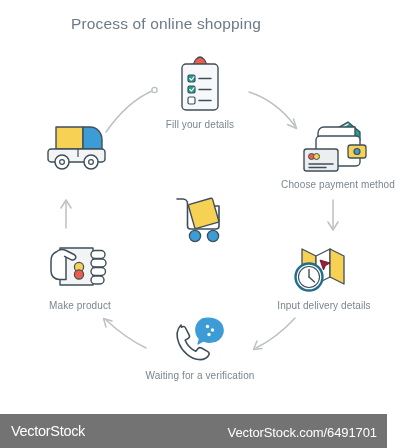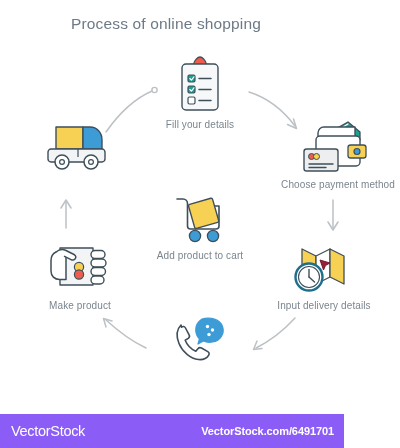--- a/index.html
+++ b/index.html
@@ -71,42 +71,41 @@
     left: 0; top: 0;
     width: 400px;
     height: 414px;
     pointer-events: none;
   }
 
   #footer-bar {
     position: absolute;
     left: 0;
     top: 414px;
-    width: 344px;
+    width: 387px;
     height: 34px;
-    background: #8b5cf6;
+    background: #737373;
   }
   #footer-brand {
     position: absolute;
     left: 11px;
     top: 9px;
     color: #ffffff;
     font-size: 14.5px;
     font-family: "Liberation Sans", sans-serif;
     letter-spacing: -0.3px;
   }
   #footer-url {
     position: absolute;
     right: 10px;
     top: 11px;
     color: #ffffff;
-    font-size: 11px;
+    font-size: 13px;
     font-family: "Liberation Sans", sans-serif;
     letter-spacing: -0.1px;
-    font-weight: bold;
   }
 </style>
 </head>
 <body>
 
 <div id="infographic">
 
   <div id="page-title">Process of online shopping</div>
 
   <svg id="arrows" viewBox="0 0 400 414" xmlns="http://www.w3.org/2000/svg">
@@ -230,20 +229,21 @@
       <path d="M62,14 C70.5,11.5 80,14.5 82.5,21.5
                C85,28.5 80.5,35.5 72.5,37 
                C69,37.7 66,37.2 63.4,36
                L58,39 L59.4,33.8
                C55,29.8 54.5,22 58.4,17.2
                C59.4,16 60.6,15 62,14 Z" fill="#3d9bd6" stroke="#3d9bd6" stroke-width="1.2" stroke-linejoin="round"></path>
       <circle cx="67.5" cy="21.5" r="1.7" fill="#ffffff"></circle>
       <circle cx="72.5" cy="25" r="1.7" fill="#ffffff"></circle>
       <circle cx="69" cy="29.5" r="1.7" fill="#ffffff"></circle>
     </svg>
+    <span class="caption">Waiting for a verification</span>
   </div>
 
   <div class="node" id="node-make-pay">
     <svg class="art" viewBox="0 0 120 62" xmlns="http://www.w3.org/2000/svg">
 
       <path d="M40,13 L73,13 L73,50 L40,50 Z" fill="#f3f4f5" stroke="#3f4f5a" stroke-width="1.4" stroke-linejoin="round"></path>
 
       <circle cx="59" cy="32" r="4.6" fill="#f7d154" stroke="#3f4f5a" stroke-width="1.2"></circle>
       <circle cx="59" cy="39.5" r="4.6" fill="#ef5b4c" stroke="#3f4f5a" stroke-width="1.2"></circle>
 
@@ -291,21 +291,20 @@
                C47.5,42.7 48.9,44 50.5,44 L76,44
                C77.7,44 79,42.7 79,41 L79,21 L47.5,21" fill="none" stroke="#3f4f5a" stroke-width="1.6" stroke-linecap="round" stroke-linejoin="round"></path>
 
       <g transform="rotate(-16 63 28)">
         <rect x="51" y="16" width="25" height="25" rx="1.5" ry="1.5" fill="#f7d154" stroke="#3f4f5a" stroke-width="1.4" stroke-linejoin="round"></rect>
       </g>
 
       <circle cx="55" cy="51" r="5.6" fill="#3d9bd6" stroke="#3f4f5a" stroke-width="1.3"></circle>
       <circle cx="73" cy="51" r="5.6" fill="#3d9bd6" stroke="#3f4f5a" stroke-width="1.3"></circle>
     </svg>
-    <span class="caption">Add product to cart</span>
   </div>
 
 </div>
 
 <div id="footer-bar">
   <div id="footer-brand">VectorStock</div>
   <div id="footer-url">VectorStock.com/6491701</div>
 </div>
 
 </body></html>

